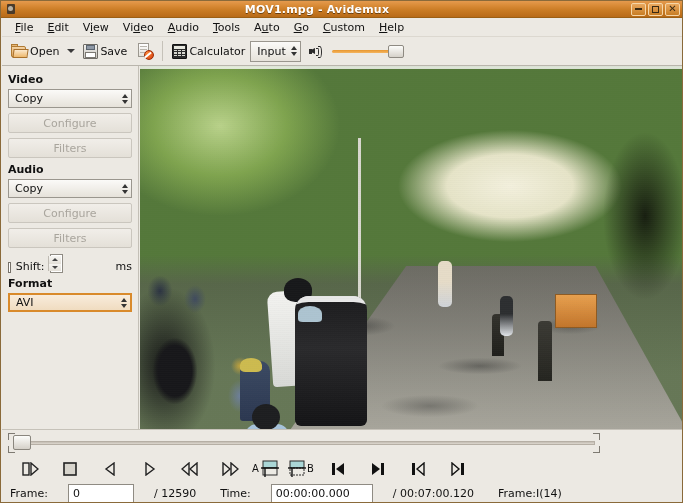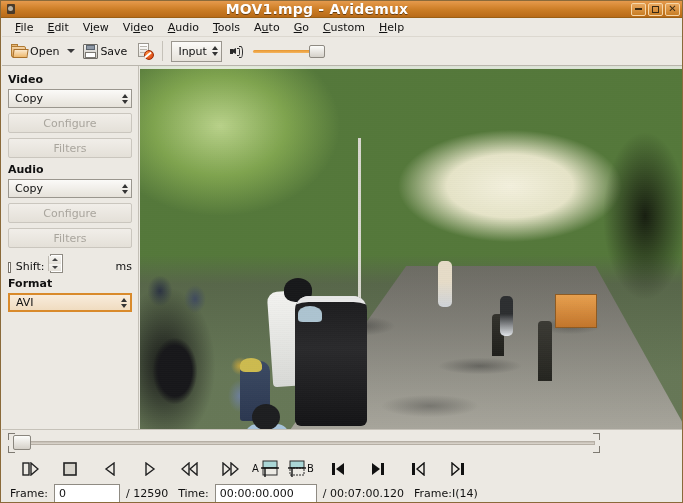--- a/index.html
+++ b/index.html
@@ -51,21 +51,21 @@
     position: absolute; left: 4px; top: 3px;
     width: 5px; height: 5px;
     border-radius: 50%;
     background: #b8b2a4;
   }
   .title-text {
     flex: 1 1 auto;
     text-align: center;
     color: #ffffff;
     font-weight: bold;
-    font-size: 14px;
+    font-size: 11px;
     letter-spacing: 0.2px;
     text-shadow: 0 1px 0 rgba(0,0,0,0.45);
     white-space: nowrap;
     padding-right: 16px;
   }
   .win-buttons {
     flex: 0 0 auto;
     display: flex;
     gap: 2px;
     margin-right: 4px;
@@ -533,21 +533,21 @@
     display: flex; align-items: center; justify-content: center;
     cursor: default;
   }
   .tp svg { display:block; }
 
   .framebar {
     position: absolute;
     left: 8px; top: 52px;
     display: flex;
     align-items: center;
-    gap: 6px;
+    gap: 20px;
     height: 22px;
     font-size: 11px;
     color: #111;
   }
   .txtfield {
     background: #ffffff;
     border: 1px solid #8f8b83;
     box-sizing: border-box;
     height: 19px;
     display: flex; align-items: center;
@@ -621,20 +621,38 @@
         <span class="ns-l" style="top:3px"></span>
         <span class="ns-l" style="top:6px"></span>
         <span class="ns-l" style="top:9px"></span>
         <span class="ns-ball"></span>
           <span class="ns-slash"></span>
       </span>
     </div>
 
     <div class="tb-sep"></div>
 
+    <div class="tb-btn">
+      <span class="ico-calc">
+        <span class="c-body"></span>
+          <span class="c-scr"></span>
+        <span class="c-keys">
+            <i></i>
+            <i></i>
+            <i></i>
+            <i></i>
+            <i></i>
+            <i></i>
+            <i></i>
+            <i></i>
+            <i></i>
+          </span>
+      </span>
+      <span>Calculator</span>
+    </div>
 
     <div class="combo" id="tb-input-combo">
       <span>Input</span>
       <span class="spin">
           <span class="up"></span>
           <span class="dn"></span>
         </span>
     </div>
 
     <span class="ico-speaker" style="margin-left:8px;">

